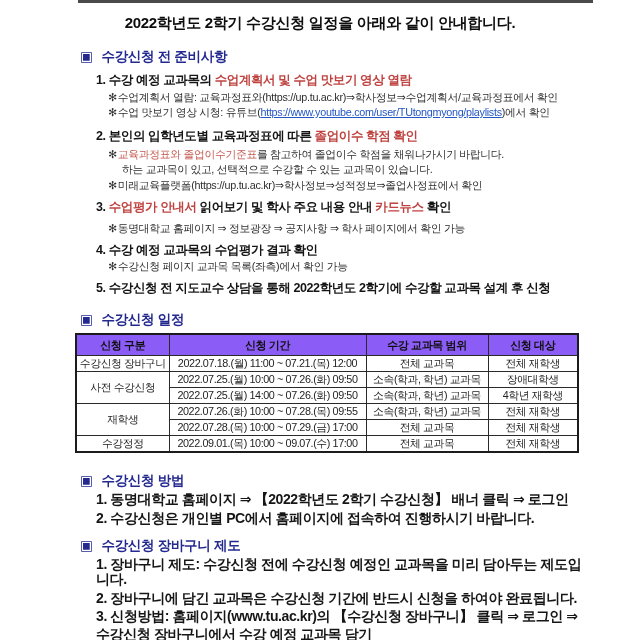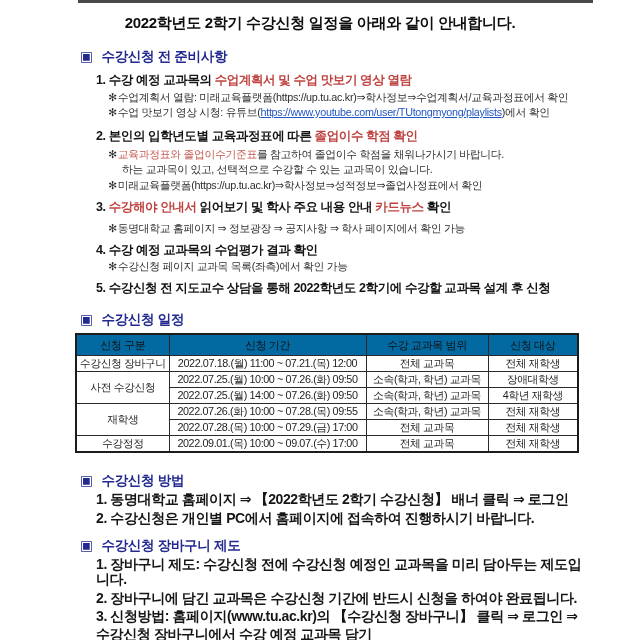--- a/index.html
+++ b/index.html
@@ -26,49 +26,49 @@
   #p-i1{margin-top:7px;} #p-i1s1{margin-top:3px;} #p-i1s2{margin-top:2px;}
   #p-i2{margin-top:9px;} #p-i2s1{margin-top:2px;} #p-i2s1c{margin-top:2px;}
   #p-i2s2{margin-top:4px;} #p-i2s3{margin-top:3px;}
   #p-i3{margin-top:7px;} #p-i3s1{margin-top:7px;}
   #p-i4{margin-top:7px;} #p-i4s1{margin-top:2px;}
   #p-i5{margin-top:7px;}
   #sec-sched{margin-top:15px;}
   .sched-table{border-collapse:collapse;margin-top:5px;margin-left:-5px;table-layout:fixed;
     border:2px solid #1c1c1c;font-size:10.8px;letter-spacing:-0.4px;}
   .sched-table th,.sched-table td{border:1px solid #2a2a2a;text-align:center;vertical-align:middle;padding:0;}
-  .sched-table th{height:20px;background:#0369a1;font-weight:normal;color:#111;font-size:11px;}
+  .sched-table th{height:20px;background:#8b5cf6;font-weight:bold;color:#111;font-size:11px;}
   .sched-table td{height:15px;color:#222;}
   #sec-method{margin-top:19px;}
   #m-i1{margin-top:3px;} #m-i2{margin-top:4px;}
   .mitem{font-size:14px;line-height:15px;font-weight:bold;color:#161616;margin:0;padding-left:16px;letter-spacing:-0.4px;}
   #sec-cart{margin-top:11px;}
   #c-i1{margin-top:3px;} #c-i2{margin-top:4px;} #c-i3{margin-top:3px;} #c-i3b{margin-top:3px;}
 </style>
 </head>
 <body>
 
 <div class="topbar"></div>
 
 <p class="title">2022학년도 2학기 수강신청 일정을 아래와 같이 안내합니다.</p>
 
 <div class="content">
 
   <p class="sec" id="sec-prep"><span class="marker">▣</span><span>수강신청 전 준비사항</span></p>
 
   <p class="item" id="p-i1"><span>1. 수강 예정 교과목의 </span><span class="red">수업계획서 및 수업 맛보기 영상 열람</span></p>
-  <p class="sub" id="p-i1s1"><span class="nm">✻</span><span>수업계획서 열람: 미래교육플랫폼(https://up.tu.ac.kr)⇒학사정보⇒수업계획서/교육과정표에서 확인</span></p>
+  <p class="sub" id="p-i1s1"><span class="nm">✻</span><span>수업계획서 열람: 교육과정표와(https://up.tu.ac.kr)⇒학사정보⇒수업계획서/교육과정표에서 확인</span></p>
   <p class="sub" id="p-i1s2"><span class="nm">✻</span><span>수업 맛보기 영상 시청: 유튜브(</span><span class="link">https://www.youtube.com/user/TUtongmyong/playlists</span><span>)에서 확인</span></p>
 
   <p class="item" id="p-i2"><span>2. 본인의 입학년도별 교육과정표에 따른 </span><span class="red">졸업이수 학점 확인</span></p>
   <p class="sub" id="p-i2s2"><span class="nm">✻</span><span class="subred">교육과정표와 졸업이수기준표</span><span>를 참고하여 졸업이수 학점을 채워나가시기 바랍니다.</span></p>
   <p class="sub cont" id="p-i2s1c">하는 교과목이 있고, 선택적으로 수강할 수 있는 교과목이 있습니다.</p>
   <p class="sub" id="p-i2s3"><span class="nm">✻</span><span>미래교육플랫폼(https://up.tu.ac.kr)⇒학사정보⇒성적정보⇒졸업사정표에서 확인</span></p>
 
-  <p class="item" id="p-i3"><span>3. </span><span class="red">수강해야 안내서</span><span> 읽어보기 및 학사 주요 내용 안내 </span><span class="red">카드뉴스</span><span> 확인</span></p>
+  <p class="item" id="p-i3"><span>3. </span><span class="red">수업평가 안내서</span><span> 읽어보기 및 학사 주요 내용 안내 </span><span class="red">카드뉴스</span><span> 확인</span></p>
   <p class="sub" id="p-i3s1"><span class="nm">✻</span><span>동명대학교 홈페이지 ⇒ 정보광장 ⇒ 공지사항 ⇒ 학사 페이지에서 확인 가능</span></p>
 
   <p class="item" id="p-i4">4. 수강 예정 교과목의 수업평가 결과 확인</p>
   <p class="sub" id="p-i4s1"><span class="nm">✻</span><span>수강신청 페이지 교과목 목록(좌측)에서 확인 가능</span></p>
 
   <p class="item" id="p-i5">5. 수강신청 전 지도교수 상담을 통해 2022학년도 2학기에 수강할 교과목 설계 후 신청</p>
 
   <p class="sec" id="sec-sched"><span class="marker">▣</span><span>수강신청 일정</span></p>
 
   <table class="sched-table">

